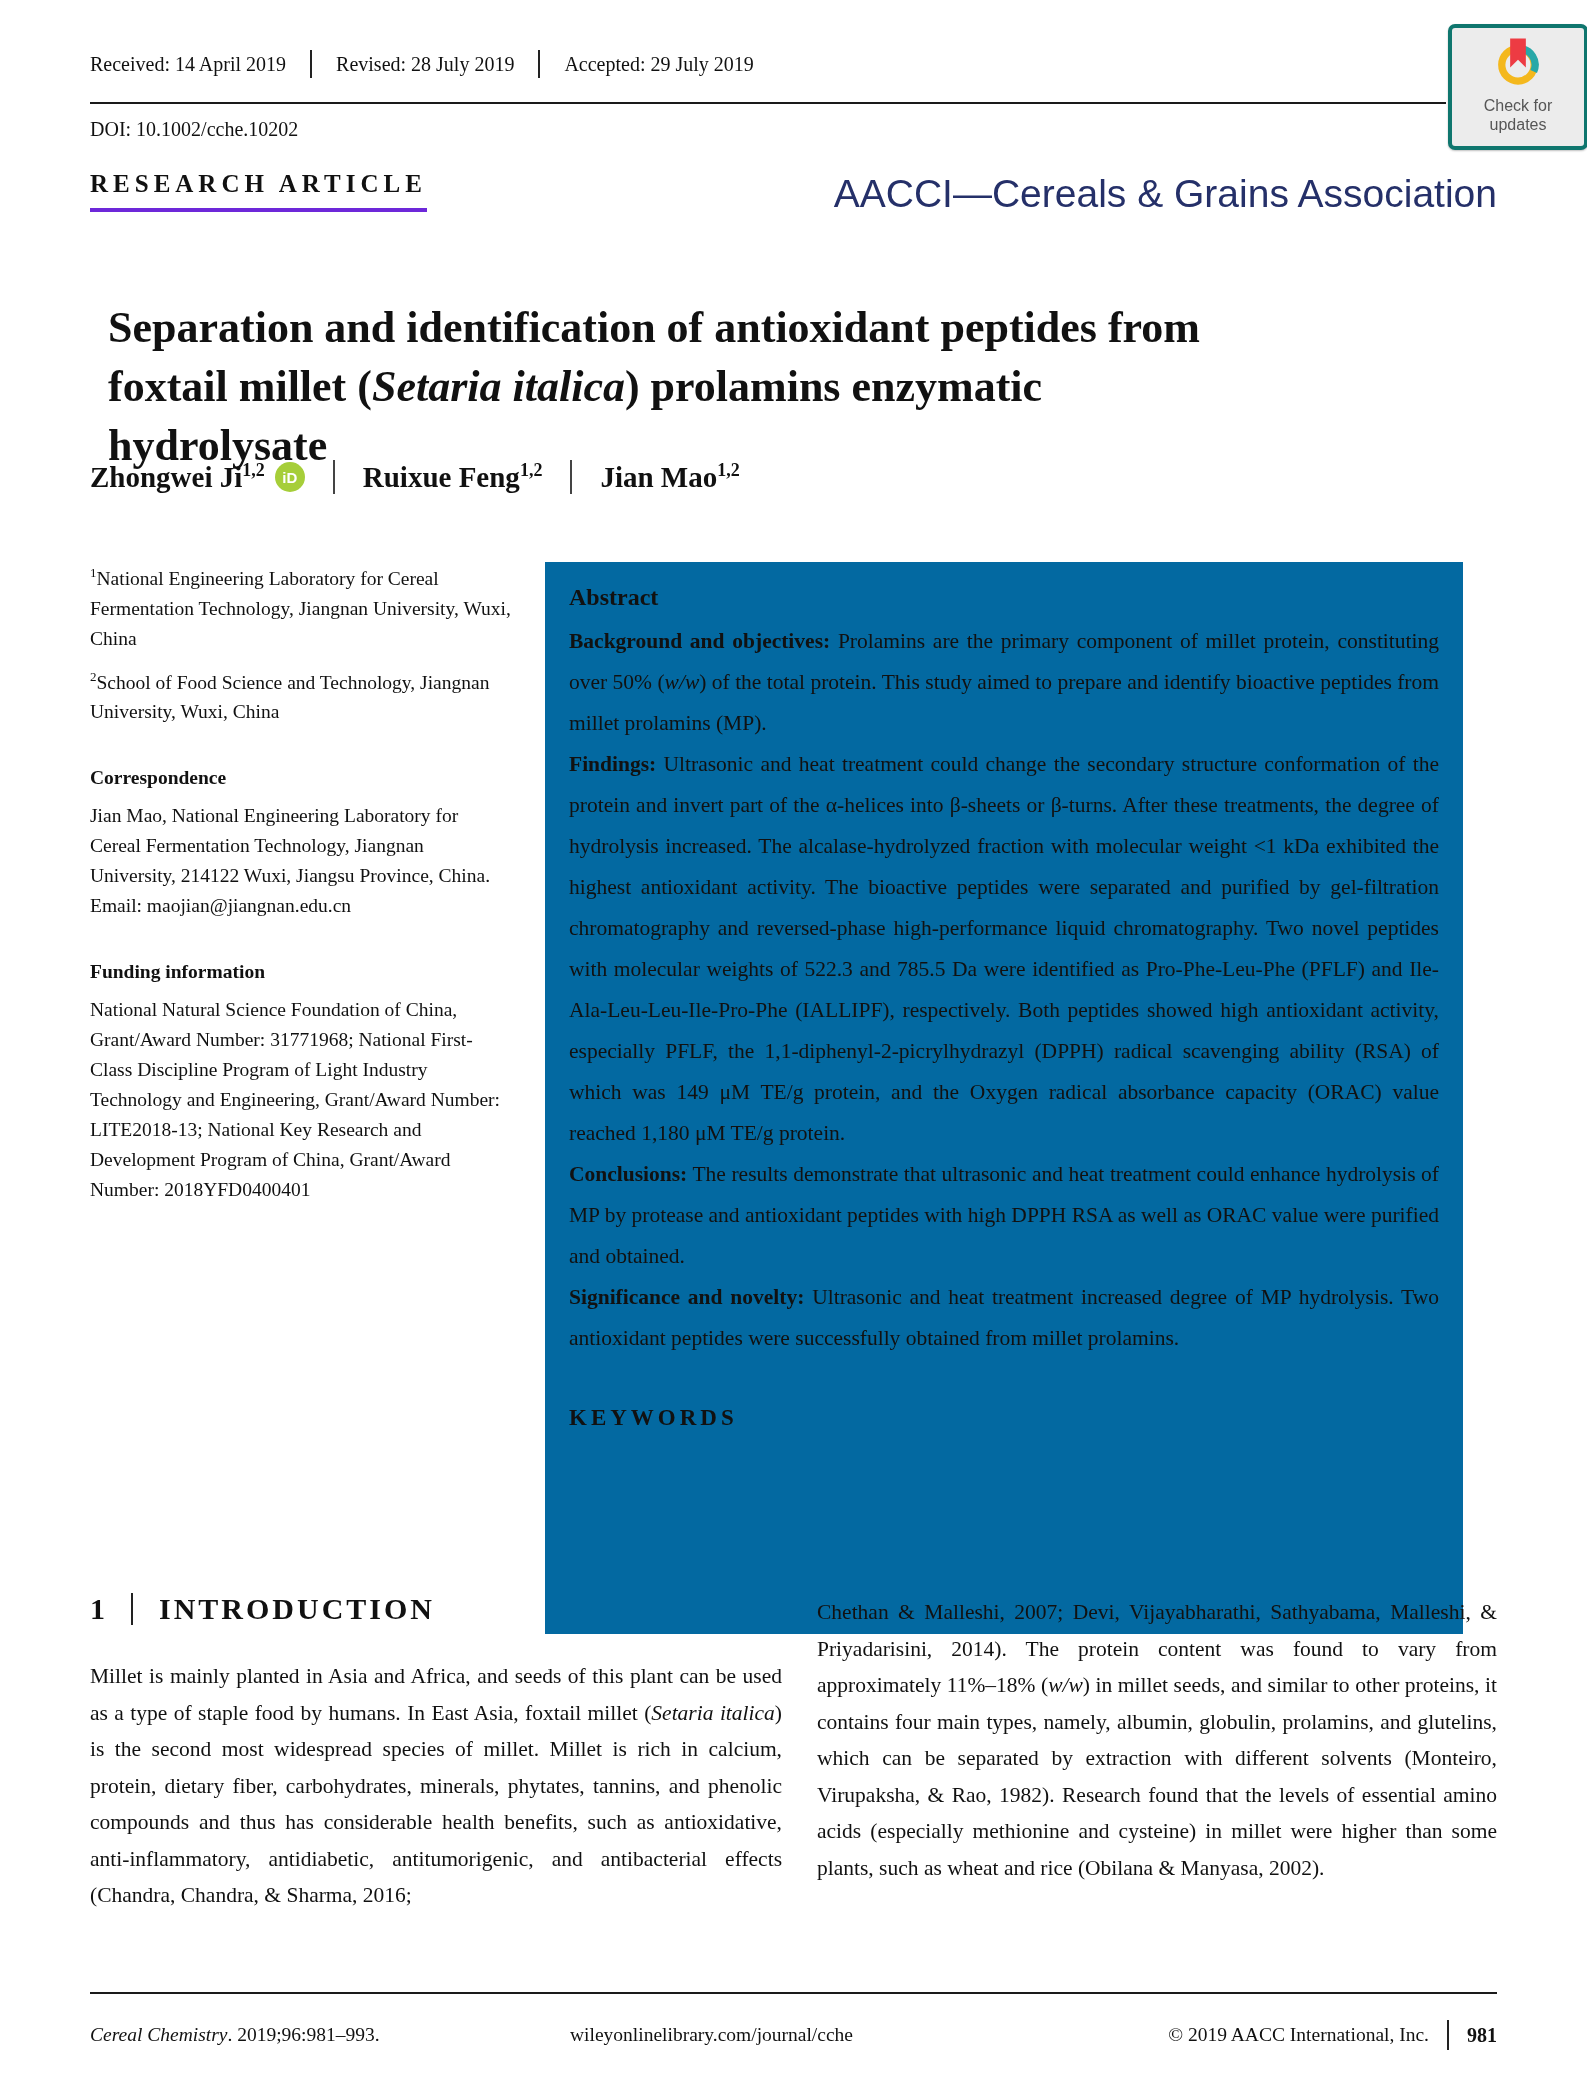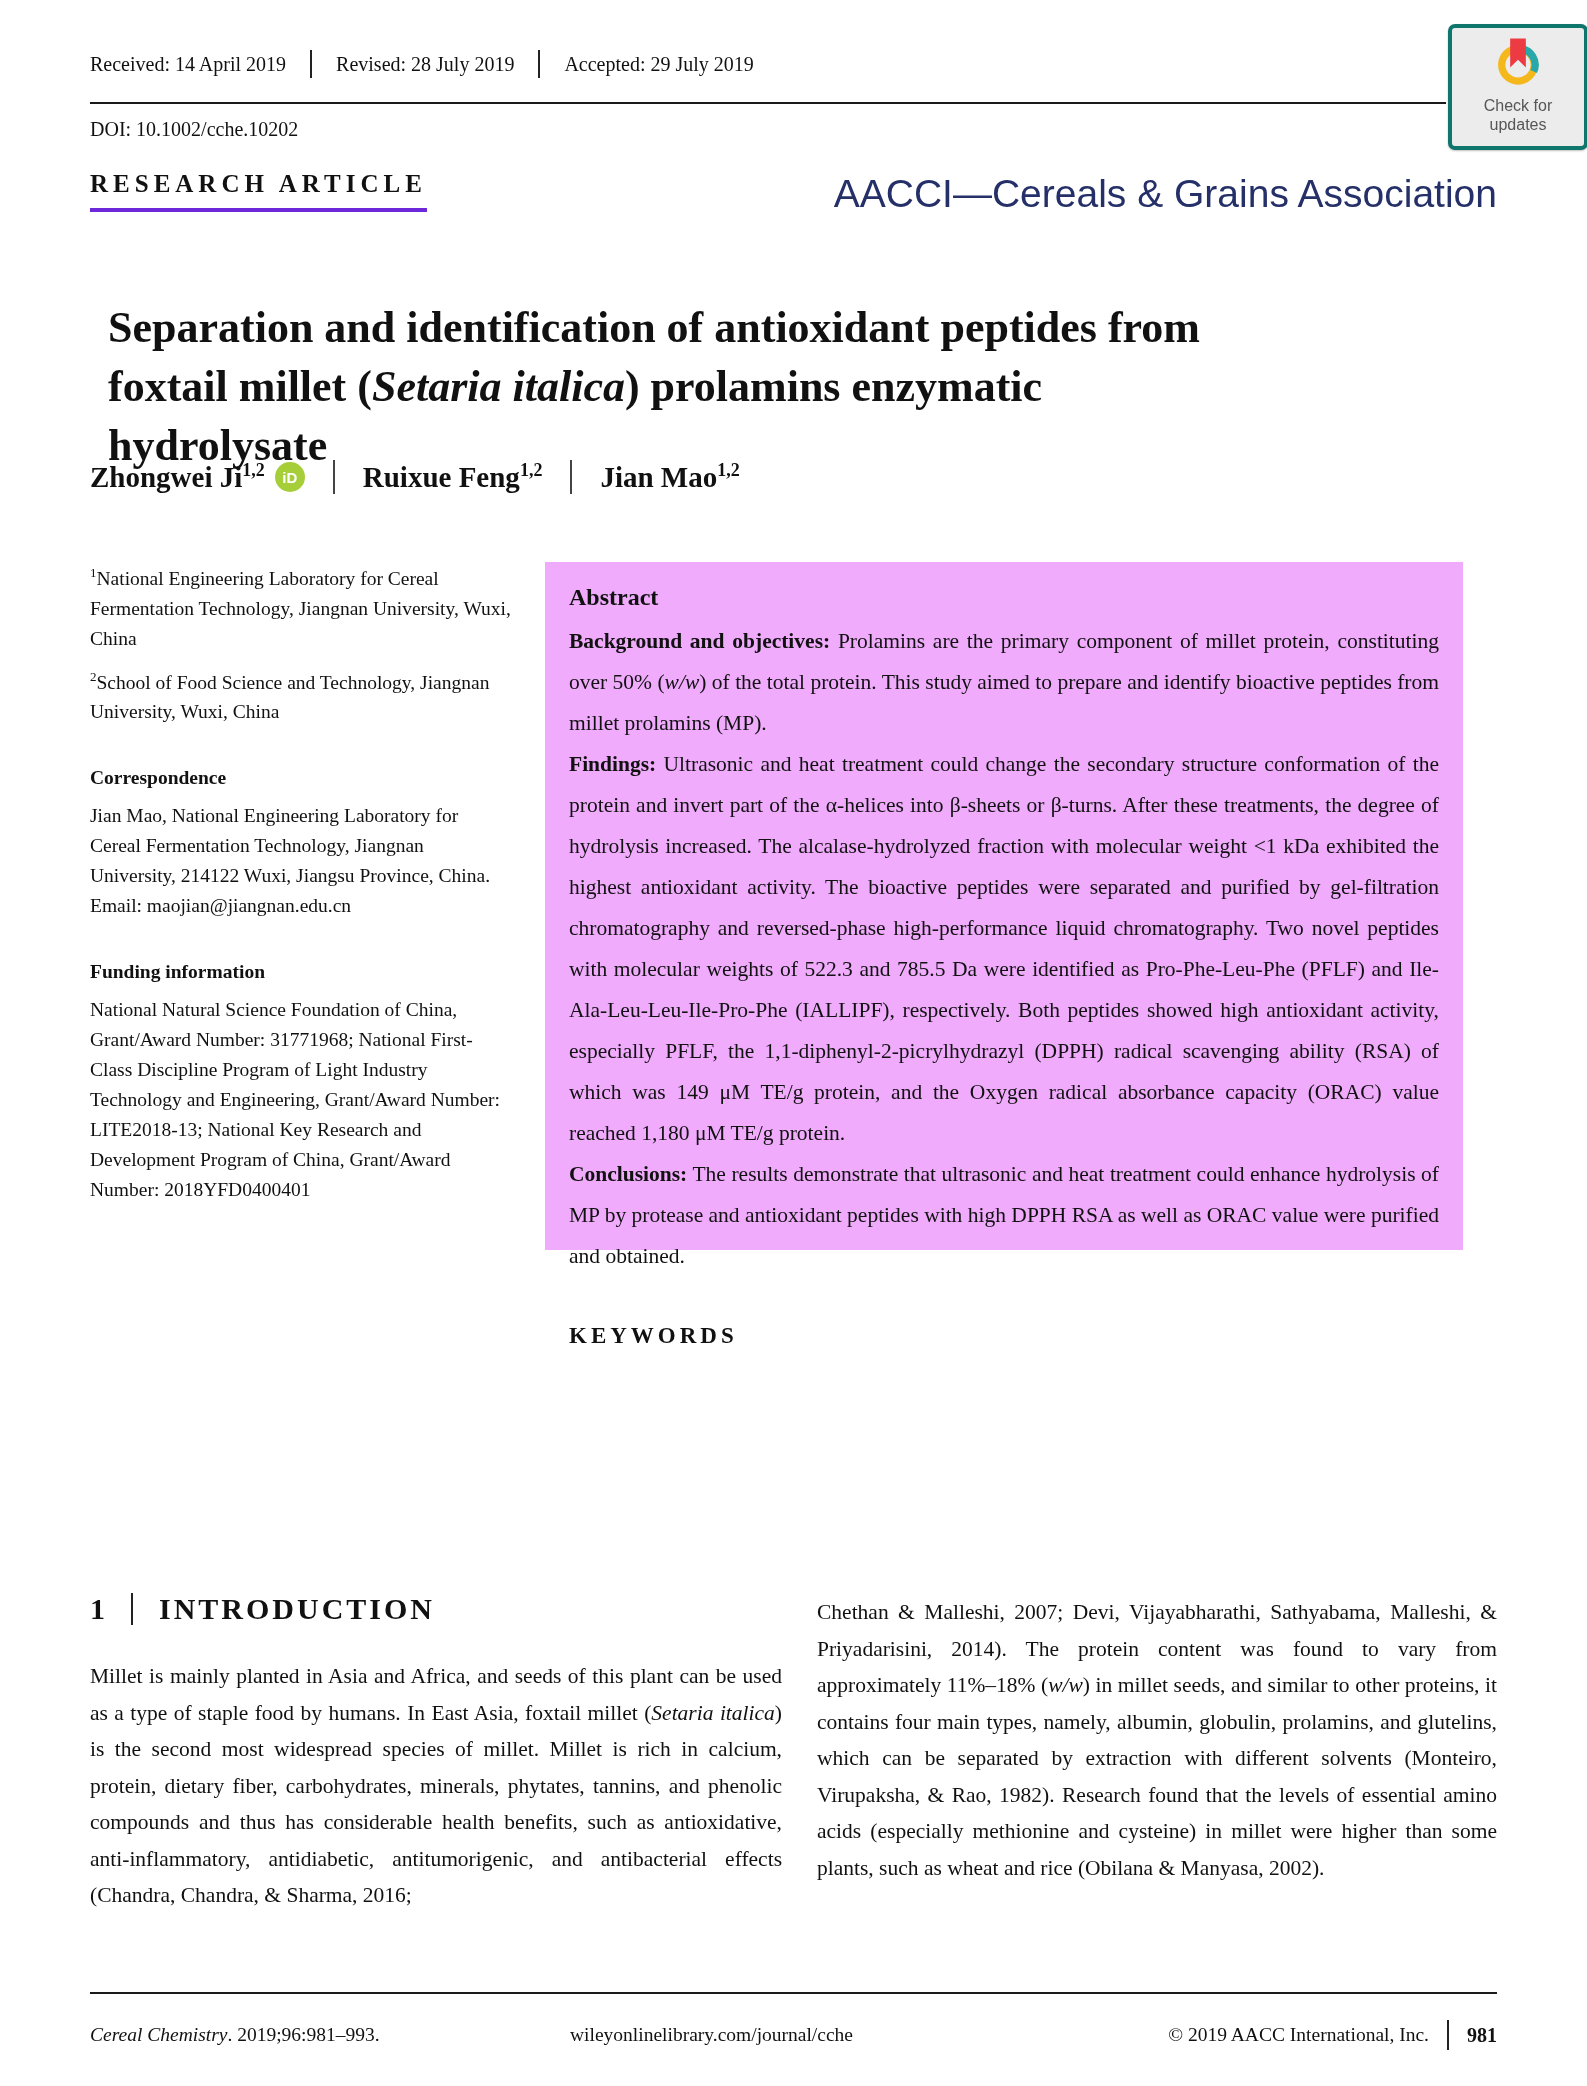--- a/index.html
+++ b/index.html
@@ -39,21 +39,21 @@
          font-size:15px;font-weight:bold;margin-left:10px;align-self:flex-start;margin-top:2px;}
 
   
   .left-col{position:absolute;top:558px;left:90px;width:422px;font-size:19.5px;line-height:30px;}
   .left-col p{margin:0 0 8px 0;}
   .left-col .block-gap{margin-top:36px;}
   .col-heading{font-weight:bold;}
   .left-col sup{font-size:13px;}
 
   
-  .abstract-box{position:absolute;top:562px;left:545px;width:918px;height:688px;background:#f0abfc;
+  .abstract-box{position:absolute;top:562px;left:545px;width:918px;height:1072px;background:#0369a1;
                 padding:14px 24px;box-sizing:border-box;}
   .abstract-box h2{font-size:24px;margin:8px 0 10px 0;}
   .abstract-box p{font-size:21.5px;line-height:41px;text-align:justify;margin:0;}
   .abstract-box .lbl{font-weight:bold;}
   .abstract-box .it{font-style:italic;}
   .kw-head{margin-top:46px;font-size:23px;font-weight:bold;letter-spacing:4px;}
   .kw{font-size:19.5px;margin-top:16px;}
 
   
   .intro-heading{position:absolute;top:1592px;left:90px;display:flex;align-items:center;
@@ -127,20 +127,21 @@
     <p>Email: maojian@jiangnan.edu.cn</p>
     <p class="col-heading block-gap">Funding information</p>
     <p>National Natural Science Foundation of China, Grant/Award Number: 31771968; National First-Class Discipline Program of Light Industry Technology and Engineering, Grant/Award Number: LITE2018-13; National Key Research and Development Program of China, Grant/Award Number: 2018YFD0400401</p>
   </aside>
 
   <section class="abstract-box">
     <h2>Abstract</h2>
     <p><span class="lbl">Background and objectives:</span><span> Prolamins are the primary component of millet protein, constituting over 50% (</span><span class="it">w/w</span><span>) of the total protein. This study aimed to prepare and identify bioactive peptides from millet prolamins (MP).</span></p>
     <p><span class="lbl">Findings:</span><span> Ultrasonic and heat treatment could change the secondary structure conformation of the protein and invert part of the α-helices into β-sheets or β-turns. After these treatments, the degree of hydrolysis increased. The alcalase-hydrolyzed fraction with molecular weight &lt;1 kDa exhibited the highest antioxidant activity. The bioactive peptides were separated and purified by gel-filtration chromatography and reversed-phase high-performance liquid chromatography. Two novel peptides with molecular weights of 522.3 and 785.5 Da were identified as Pro-Phe-Leu-Phe (PFLF) and Ile-Ala-Leu-Leu-Ile-Pro-Phe (IALLIPF), respectively. Both peptides showed high antioxidant activity, especially PFLF, the 1,1-diphenyl-2-picrylhydrazyl (DPPH) radical scavenging ability (RSA) of which was 149 μM TE/g protein, and the Oxygen radical absorbance capacity (ORAC) value reached 1,180 μM TE/g protein.</span></p>
     <p><span class="lbl">Conclusions:</span><span> The results demonstrate that ultrasonic and heat treatment could enhance hydrolysis of MP by protease and antioxidant peptides with high DPPH RSA as well as ORAC value were purified and obtained.</span></p>
+    <p><span class="lbl">Significance and novelty:</span><span> Ultrasonic and heat treatment increased degree of MP hydrolysis. Two antioxidant peptides were successfully obtained from millet prolamins.</span></p>
     <div class="kw-head">KEYWORDS</div>
   </section>
 
   <div class="intro-heading">
     <span>1</span>
     <span class="intro-bar"></span>
     <span class="intro-word">INTRODUCTION</span>
   </div>
 
   <div class="intro-left"><span>Millet is mainly planted in Asia and Africa, and seeds of this plant can be used as a type of staple food by humans. In East Asia, foxtail millet (</span><span class="it">Setaria italica</span><span>) is the second most widespread species of millet. Millet is rich in calcium, protein, dietary fiber, carbohydrates, minerals, phytates, tannins, and phenolic compounds and thus has considerable health benefits, such as antioxidative, anti-inflammatory, antidiabetic, antitumorigenic, and antibacterial effects (Chandra, Chandra, &amp; Sharma, 2016;</span></div>

